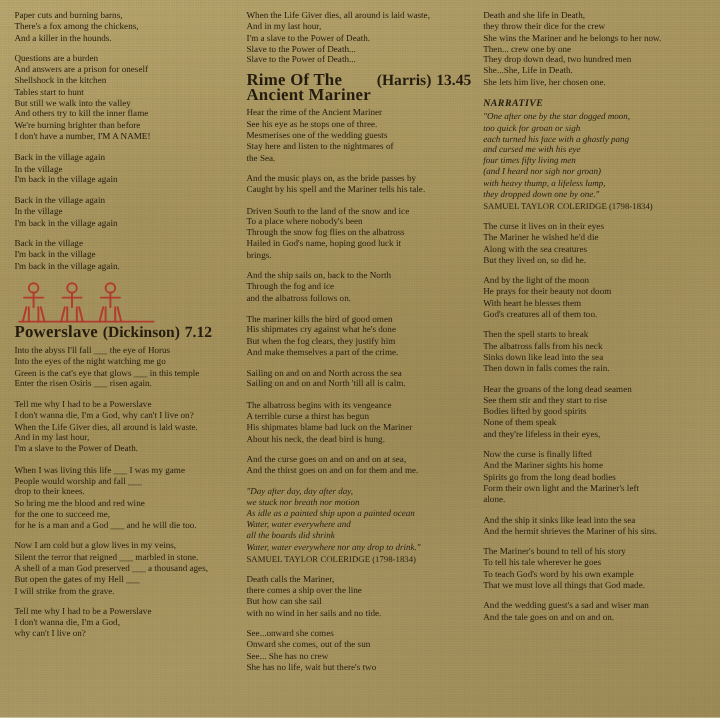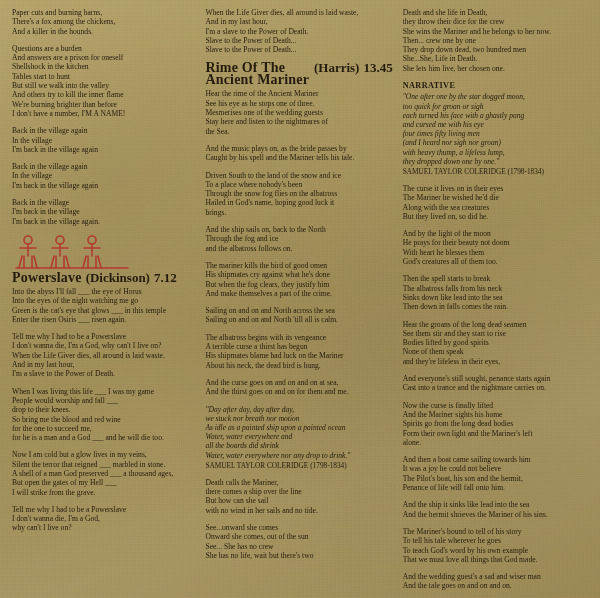--- a/index.html
+++ b/index.html
@@ -31,21 +31,21 @@
   .col.right{width:192px;}
   p{margin:0 0 8px 0;}
   h2.song{
     font-weight:bold;font-size:14px;line-height:12px;margin:0 0 3px 0;
     letter-spacing:.2px;
   }
   .song-line{display:flex;align-items:baseline;gap:4px;}
   .dur{font-size:13px;font-weight:bold;}
   .quote{font-style:italic;font-size:7.5px;line-height:9.2px;}
   .attrib{font-size:7.3px;line-height:9px;}
-  .narr-title{font-weight:bold;font-size:8.2px;letter-spacing:.4px;margin:0 0 2px 0;}
+  .narr-title{font-weight:bold;font-size:8.2px;letter-spacing:.4px;margin:0 0 2px 0;font-style:italic;}
   .fig{margin:2px 0 4px 0;height:34px;position:relative;}
   svg{display:block;}
 </style>
 </head>
 <body>
 
 <div class="grain"></div>
 
 <div class="page">
   <div class="cols">
@@ -206,31 +206,25 @@
 God's creatures all of them too.</p>
       <p style="white-space:pre-line">Then the spell starts to break
 The albatross falls from his neck
 Sinks down like lead into the sea
 Then down in falls comes the rain.</p>
       <p style="white-space:pre-line">Hear the groans of the long dead seamen
 See them stir and they start to rise
 Bodies lifted by good spirits
 None of them speak
 and they're lifeless in their eyes,</p>
-      <p style="white-space:pre-line">And everyone's still sought, penance starts again
-Cast into a trance and the nightmare carries on.</p>
       <p style="white-space:pre-line">Now the curse is finally lifted
 And the Mariner sights his home
 Spirits go from the long dead bodies
 Form their own light and the Mariner's left
 alone.</p>
-      <p style="white-space:pre-line">And then a boat came sailing towards him
-It was a joy he could not believe
-The Pilot's boat, his son and the hermit,
-Penance of life will fall onto him.</p>
       <p style="white-space:pre-line">And the ship it sinks like lead into the sea
 And the hermit shrieves the Mariner of his sins.</p>
       <p style="white-space:pre-line">The Mariner's bound to tell of his story
 To tell his tale wherever he goes
 To teach God's word by his own example
 That we must love all things that God made.</p>
       <p style="white-space:pre-line">And the wedding guest's a sad and wiser man
 And the tale goes on and on and on.</p>
     </div>
 

